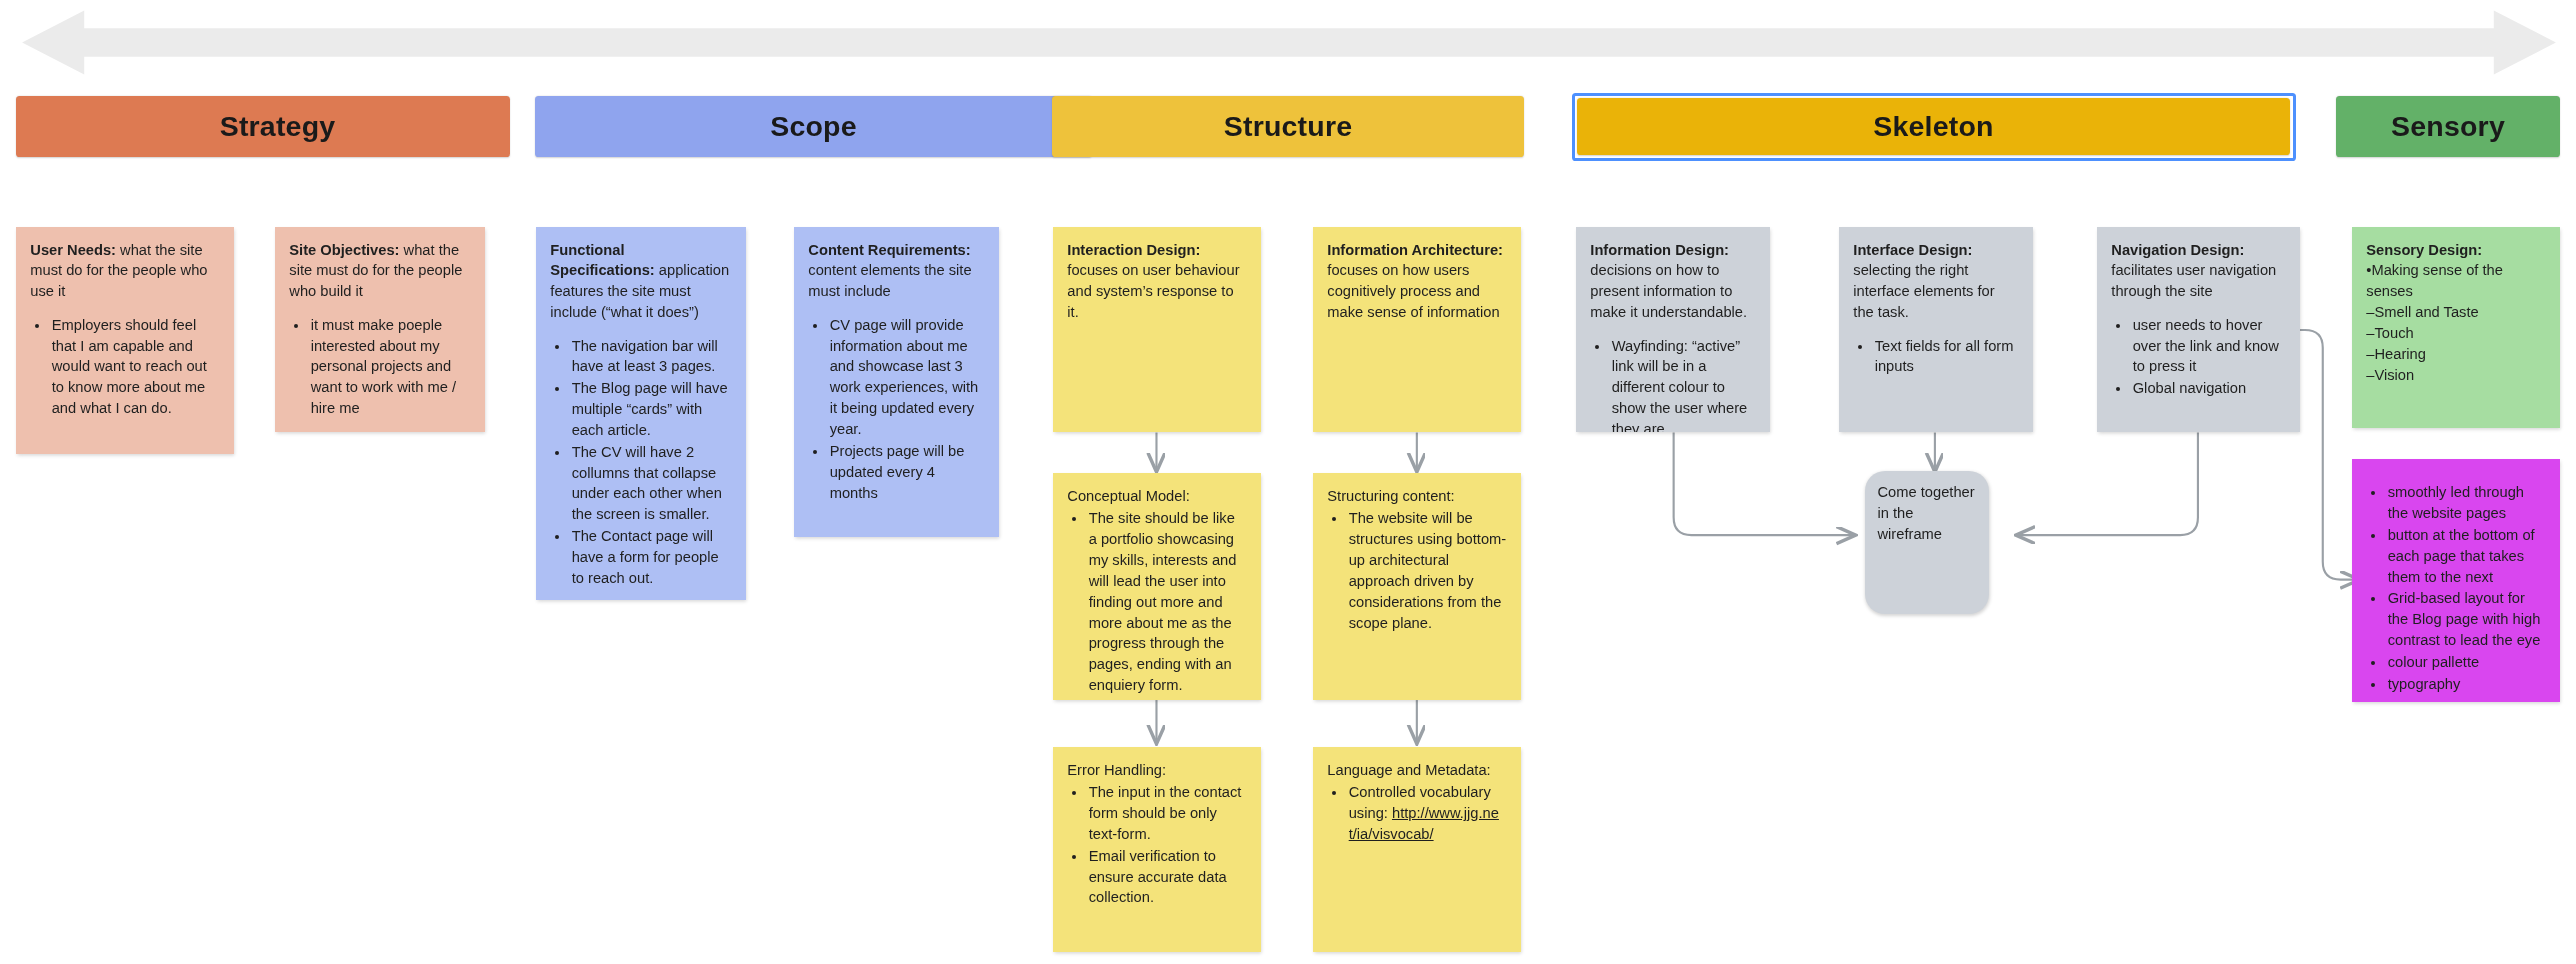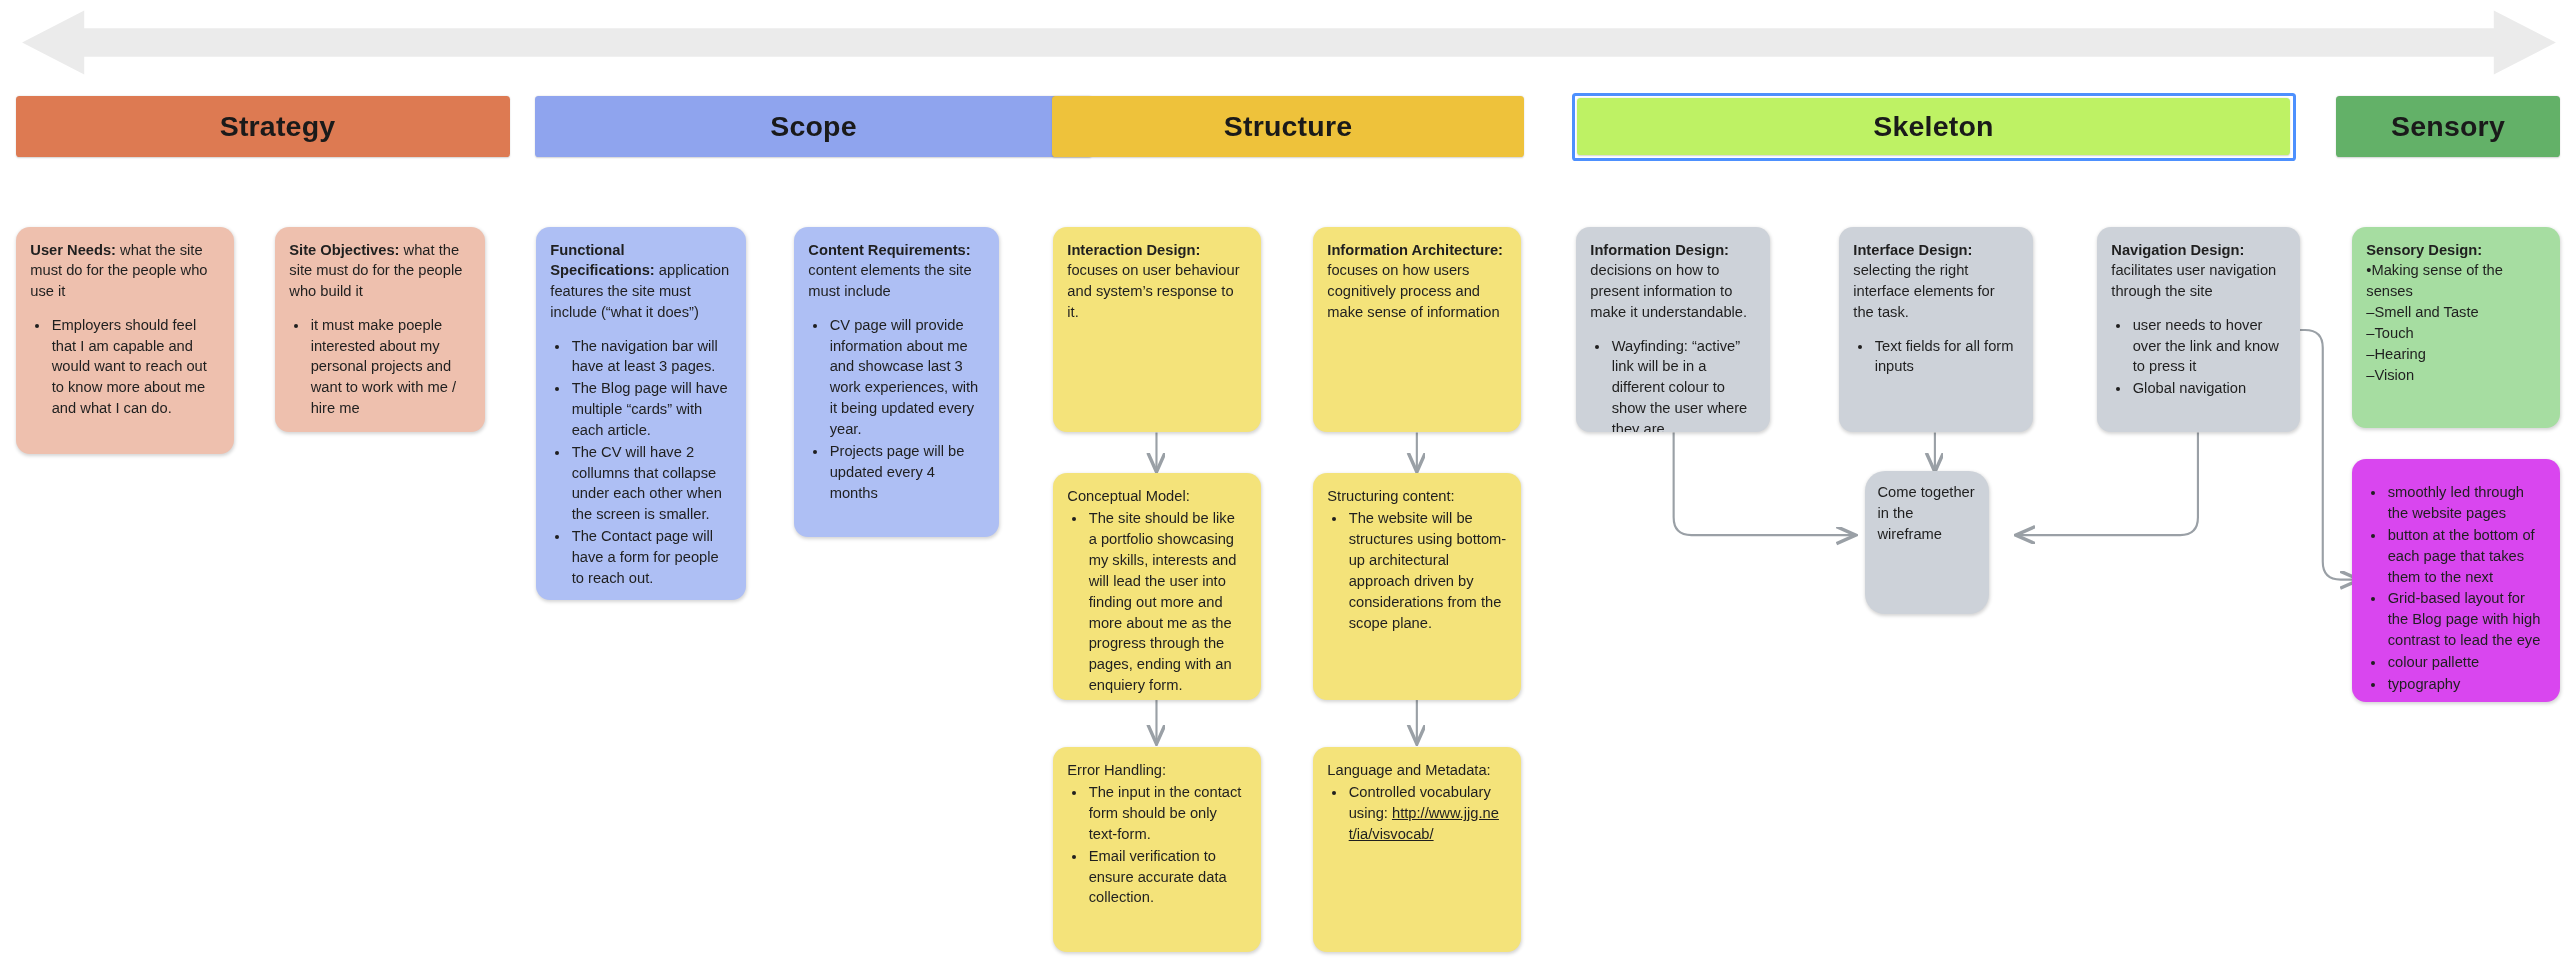--- a/index.html
+++ b/index.html
@@ -30,21 +30,20 @@
   
   .card{
     position:absolute;
     box-sizing:border-box;
     padding:12.5px 14.3px 12.5px 14.3px;
     font-size:14.7px;
     line-height:1.42;
     color:#1f1f1f;
     box-shadow:0.9px 1.8px 3.6px rgba(0,0,0,.17);
     overflow:hidden;
-    border-radius:14px;
   }
   .card p{margin:0;}
   .card .lead{margin:0 0 3.6px 0;}
   .card b{font-weight:bold;}
   .card ul{margin:12.5px 0 0 0;padding-left:19.6px;}
   .card ul.tight{margin-top:1.8px;}
   .card li{margin:0 0 0.9px 0;padding-left:1.8px;}
   .card a{color:#1f1f1f;text-decoration:underline;word-break:break-all;}
   .plainline{margin:0;}
 
@@ -76,21 +75,21 @@
 
   <div class="banner" style="left:535px;top:96px;width:557px;height:61px;background:#8fa4ee;">
     <span>Scope</span>
   </div>
 
   <div class="banner" style="left:1052px;top:96px;width:472px;height:61px;background:#eec23b;">
     <span>Structure</span>
   </div>
 
   <div class="banner-sel-wrap" style="left:1572px;top:93px;width:724px;height:68px;"></div>
-  <div class="banner" style="left:1577px;top:98px;width:713px;height:57px;background:#bef264;">
+  <div class="banner" style="left:1577px;top:98px;width:713px;height:57px;background:#eab308;">
     <span>Skeleton</span>
   </div>
 
   <div class="banner" style="left:2336px;top:96px;width:224px;height:61px;background:#63b168;">
     <span>Sensory</span>
   </div>
 
   <svg class="conn" style="left:0;top:0;width:2576px;height:965px;" viewBox="0 0 2889 1082" width="2576" height="965">
     <defs>
       <marker id="ah" markerWidth="10" markerHeight="10" refX="8.5" refY="4" orient="auto">

